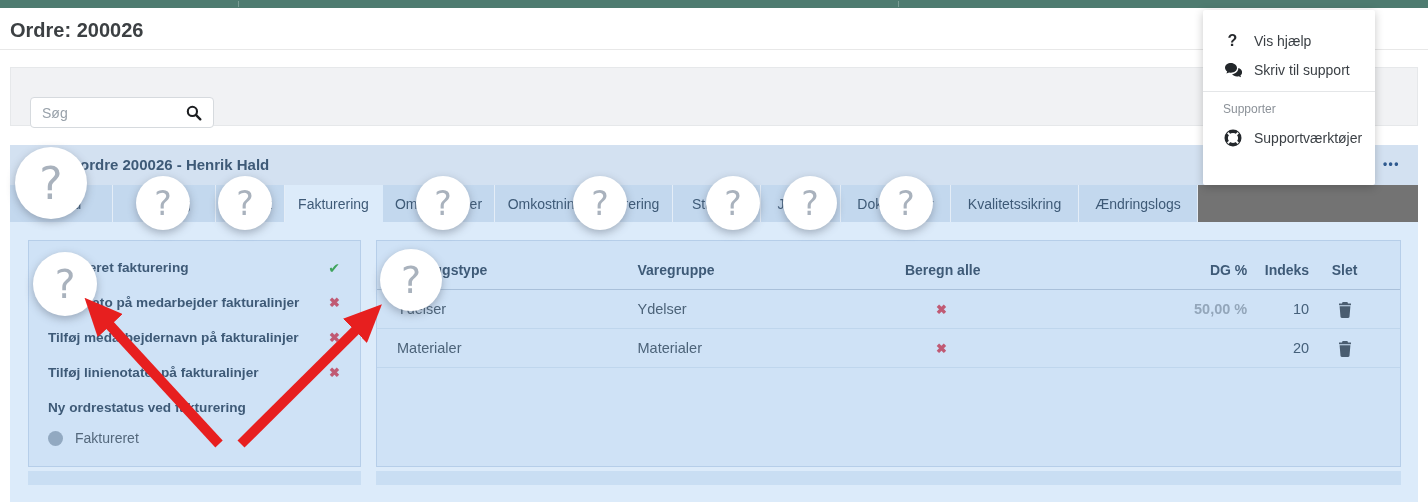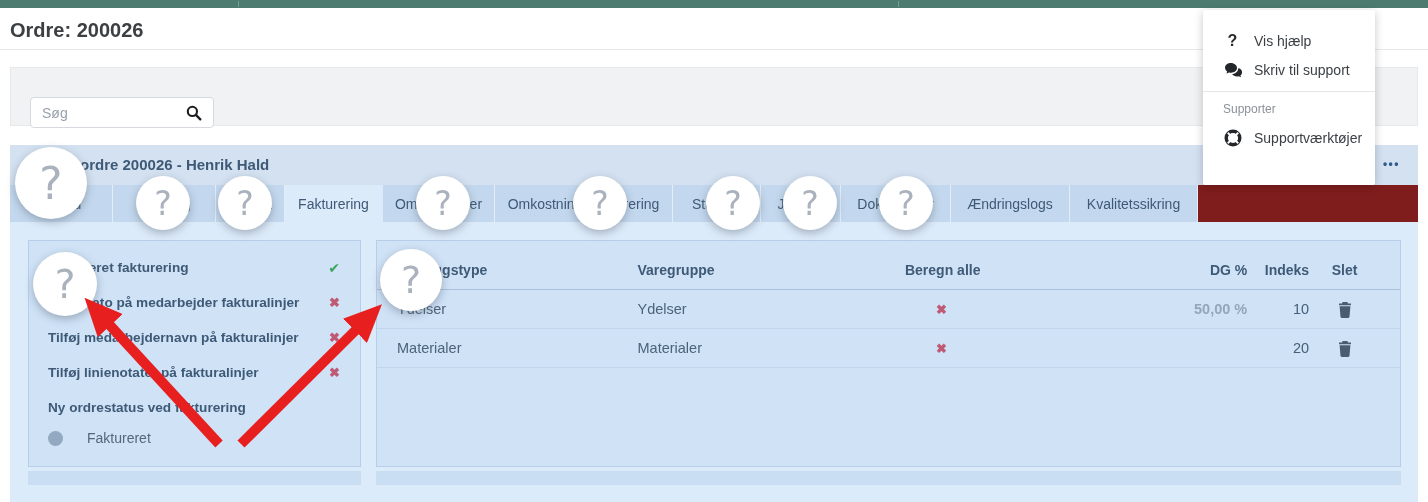--- a/index.html
+++ b/index.html
@@ -18,35 +18,35 @@
   .toolbar{position:absolute;left:10px;right:10px;top:67px;height:59px;background:#f1f2f4;border:1px solid #e6e8ea;box-sizing:border-box;}
   .searchbox{position:absolute;left:19px;top:13px;width:184px;height:31px;background:#fff;border:1px solid #d6dade;border-radius:4px;display:flex;align-items:center;box-sizing:border-box;margin-top:16px;}
   .searchbox input{border:none;outline:none;flex:1;min-width:0;padding:0 0 0 11px;font-size:14px;color:#444;background:transparent;font-family:inherit;}
   .searchbox input::placeholder{color:#98a1aa;}
   .search-icon{margin:0 11px 0 4px;display:flex;cursor:pointer;}
   
   .card{position:absolute;left:10px;right:10px;top:145px;bottom:0;background:#dcebfa;}
   .card-header{position:absolute;top:0;left:0;right:0;height:40px;background:#d3e1f1;}
   .card-title{position:absolute;left:30px;top:11px;font-size:15px;font-weight:bold;color:#3e5a77;}
   .card-menu{position:absolute;right:18px;top:12px;color:#2f5a8f;font-size:12px;font-weight:bold;letter-spacing:1.5px;cursor:pointer;}
-  .tabbar{position:absolute;top:40px;left:0;right:0;height:37px;background:#7f1d1d;display:flex;align-items:flex-end;}
+  .tabbar{position:absolute;top:40px;left:0;right:0;height:37px;background:#737373;display:flex;align-items:flex-end;}
   .tab{height:100%;display:flex;align-items:center;justify-content:center;font-size:14px;color:#3e5a77;
        background:#c3d8ee;border-right:1px solid rgba(255,255,255,.55);box-sizing:border-box;
        white-space:nowrap;overflow:hidden;cursor:pointer;flex:0 0 auto;}
   .tab.active{background:#dcebfa;border-right-color:transparent;}
   
   .left-box{position:absolute;left:18px;top:95px;width:333px;height:227px;background:#cfe2f6;border:1px solid #b6cee9;box-sizing:border-box;}
   .left-strip{position:absolute;left:18px;top:326px;width:333px;height:14px;background:#c9def3;}
   .setting-row{display:flex;justify-content:space-between;align-items:center;height:35px;padding:0 20px 0 19px;
                font-weight:bold;color:#3e5a77;font-size:13.6px;}
   .setting-row:first-child{margin-top:9px;}
   .mark{font-size:14px;font-weight:normal;}
   .mark.x{font-size:13px;font-weight:bold;}
   .status-label{height:35px;display:flex;align-items:center;padding:0 19px;font-weight:bold;color:#3e5a77;font-size:13.6px;}
-  .radio-row{height:26px;display:flex;align-items:center;gap:24px;padding:0 19px;color:#54687c;font-size:14px;}
+  .radio-row{height:26px;display:flex;align-items:center;gap:12px;padding:0 19px;color:#54687c;font-size:14px;}
   .radio-dot{width:15px;height:15px;border-radius:50%;background:#92a9c1;flex:0 0 auto;}
   
   .right-box{position:absolute;left:366px;top:95px;right:17px;height:227px;background:#cfe2f6;border:1px solid #b6cee9;box-sizing:border-box;}
   .right-strip{position:absolute;left:366px;top:326px;right:17px;height:14px;background:#c9def3;}
   .trow{display:flex;align-items:center;padding:0 20px;box-sizing:border-box;}
   .thead{height:49px;border-bottom:1px solid #a9c0da;font-weight:bold;color:#3e5a77;font-size:14px;padding-top:10px;}
   .tdata{height:39px;border-bottom:1px solid #bfd6ed;color:#4c6379;font-size:14.5px;}
   .c1{width:241px;}.c2{width:268px;}.c3{width:190px;}.c4{width:153px;text-align:right;}
   .c5{width:62px;text-align:right;}.c6{width:71px;text-align:center;}
   .c3 .mark{padding-left:31px;display:inline-block;}
@@ -104,22 +104,22 @@
   <div class="tabbar">
     <div class="tab" style="width:103px">Hoved</div>
     <div class="tab" style="width:103px">Levering</div>
     <div class="tab" style="width:69px">Budget</div>
     <div class="tab active" style="width:98px">Fakturering</div>
     <div class="tab" style="width:112px">Omkostninger</div>
     <div class="tab" style="width:178px">Omkostningsregistrering</div>
     <div class="tab" style="width:88px">Statistik</div>
     <div class="tab" style="width:80px">Journal</div>
     <div class="tab" style="width:110px">Dokumenter</div>
+    <div class="tab" style="width:128px">Kvalitetssikring</div>
     <div class="tab" style="width:119px">Ændringslogs</div>
-    <div class="tab" style="width:128px">Kvalitetssikring</div>
   </div>
 
   <div class="left-box">
     <div class="setting-row">
       <span>Grupperet fakturering</span>
       <span class="mark" style="color:#3fa45c">✔</span>
     </div>
     <div class="setting-row">
       <span>Tilføj dato på medarbejder fakturalinjer</span>
       <span class="mark x" style="color:#c05a74">✖</span>

